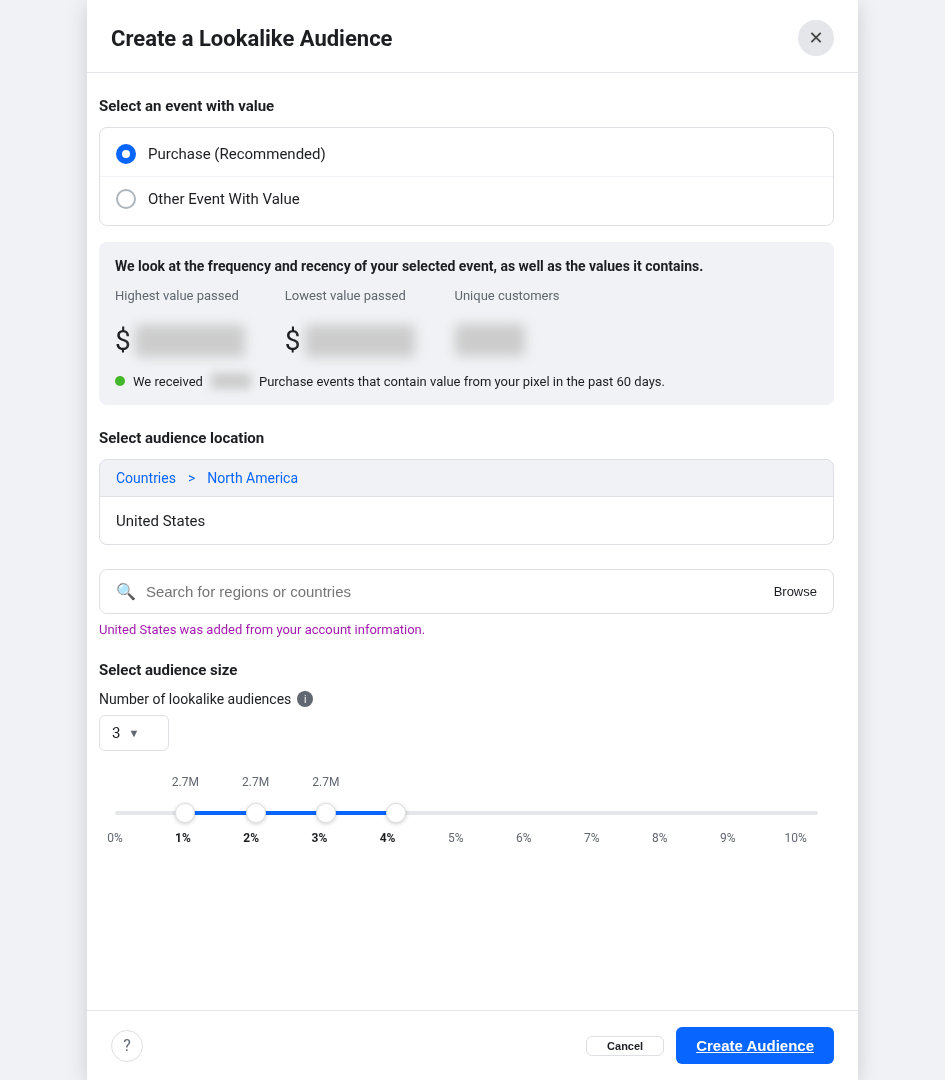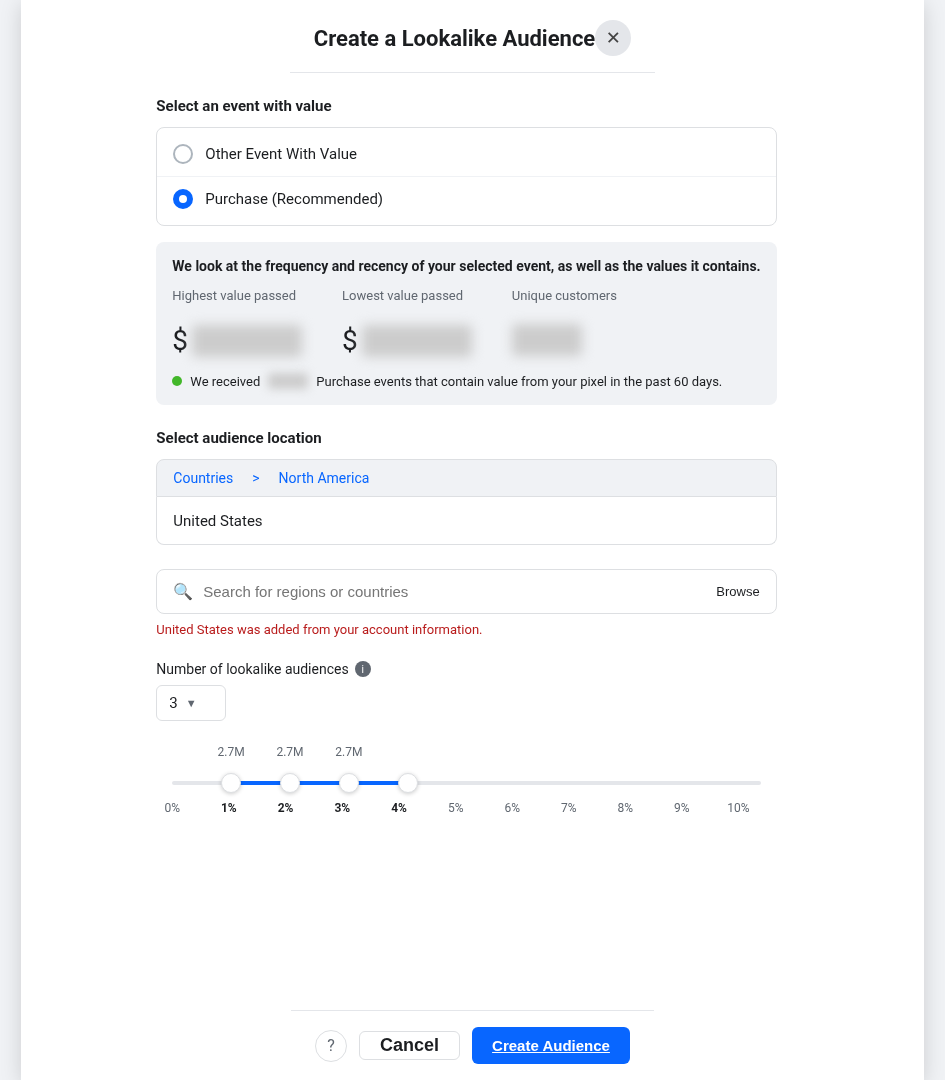--- a/index.html
+++ b/index.html
@@ -6,27 +6,26 @@
     body {
       font-family: -apple-system, BlinkMacSystemFont, 'Segoe UI', Roboto, Helvetica, Arial, sans-serif;
       background: #f0f2f5;
       display: flex;
       justify-content: center;
       align-items: flex-start;
       min-height: 1080px;
     }
     .modal {
       background: #fff;
-      width: 903px;
+      width: 771px;
       min-height: 1080px;
       position: relative;
       box-shadow: 0 4px 20px rgba(0,0,0,0.15);
       display: flex;
       flex-direction: column;
-      align-items: center;
     }
     .modal-header {
       display: flex;
       justify-content: space-between;
       align-items: center;
       padding: 20px 24px 16px 24px;
       border-bottom: 1px solid #e4e6ea;
     }
     .modal-title {
       font-size: 22px;
@@ -178,21 +177,21 @@
       vertical-align: middle;
     }
     .location-section { margin-bottom: 20px; }
     .breadcrumb-bar {
       background: #f0f2f5;
       border: 1px solid #dddfe2;
       border-radius: 8px 8px 0 0;
       padding: 10px 16px;
       display: flex;
       align-items: center;
-      gap: 19px;
+      gap: 12px;
     }
     .breadcrumb-link {
       color: #0866ff;
       font-size: 14px;
       cursor: pointer;
       text-decoration: none;
     }
     .breadcrumb-sep {
       color: #0866ff;
       font-size: 14px;
@@ -231,21 +230,21 @@
     .browse-btn {
       font-size: 13px;
       color: #1c1e21;
       cursor: pointer;
       font-weight: 500;
       background: none;
       border: none;
     }
     .location-note {
       font-size: 13px;
-      color: #b91c1c;
+      color: #a21caf;
       margin-bottom: 24px;
     }
     .audience-size-section {}
     .number-dropdown {
       display: flex;
       align-items: center;
       gap: 8px;
       border: 1px solid #dddfe2;
       border-radius: 6px;
       padding: 8px 12px;
@@ -365,21 +364,21 @@
       font-size: 16px;
       cursor: pointer;
       margin-right: auto;
     }
     .cancel-btn {
       padding: 3px 20px;
       border: 1px solid #dddfe2;
       border-radius: 6px;
       background: #fff;
       color: #1c1e21;
-      font-size: 18px;
+      font-size: 11px;
       font-weight: 600;
       cursor: pointer;
     }
     .create-btn {
       padding: 10px 20px;
       border: none;
       border-radius: 6px;
       background: #0866ff;
       color: #fff;
       font-size: 15px;
@@ -396,27 +395,27 @@
   <div class="modal-header">
     <span class="modal-title">Create a Lookalike Audience</span>
     <button class="close-btn">✕</button>
   </div>
 
   <div class="modal-body">
 
     <div class="section-title">Select an event with value</div>
     <div class="radio-box">
       <div class="radio-option">
+        <div class="radio-circle checked">
+        </div>
+        <span class="radio-label">Purchase (Recommended)</span>
+      </div>
+      <div class="radio-option">
         <div class="radio-circle unchecked"></div>
         <span class="radio-label">Other Event With Value</span>
-      </div>
-      <div class="radio-option">
-        <div class="radio-circle checked">
-        </div>
-        <span class="radio-label">Purchase (Recommended)</span>
       </div>
     </div>
 
     <div class="info-box">
       <div class="info-box-text">We look at the frequency and recency of your selected event, as well as the values it contains.</div>
       <div class="metrics-row">
         <div class="metric-item">
           <div class="metric-label">Highest value passed</div>
           <div class="metric-value">
             <span class="metric-dollar">$</span>
@@ -457,20 +456,21 @@
       </div>
       <div class="search-bar">
         <span class="search-icon">🔍</span>
         <input class="search-input" type="text" placeholder="Search for regions or countries" style="">
         <button class="browse-btn">Browse</button>
       </div>
       <div class="location-note">United States was added from your account information.</div>
     </div>
 
     <div class="audience-size-section">
+      <div class="section-title">Select audience size</div>
       <div class="audience-count-label">
         <span>Number of lookalike audiences</span>
         <span class="info-icon">i</span>
       </div>
       <div class="number-dropdown">
         <span class="number-dropdown-val">3</span>
         <span class="dropdown-arrow">▼</span>
       </div>
 
       <div class="slider-section">

